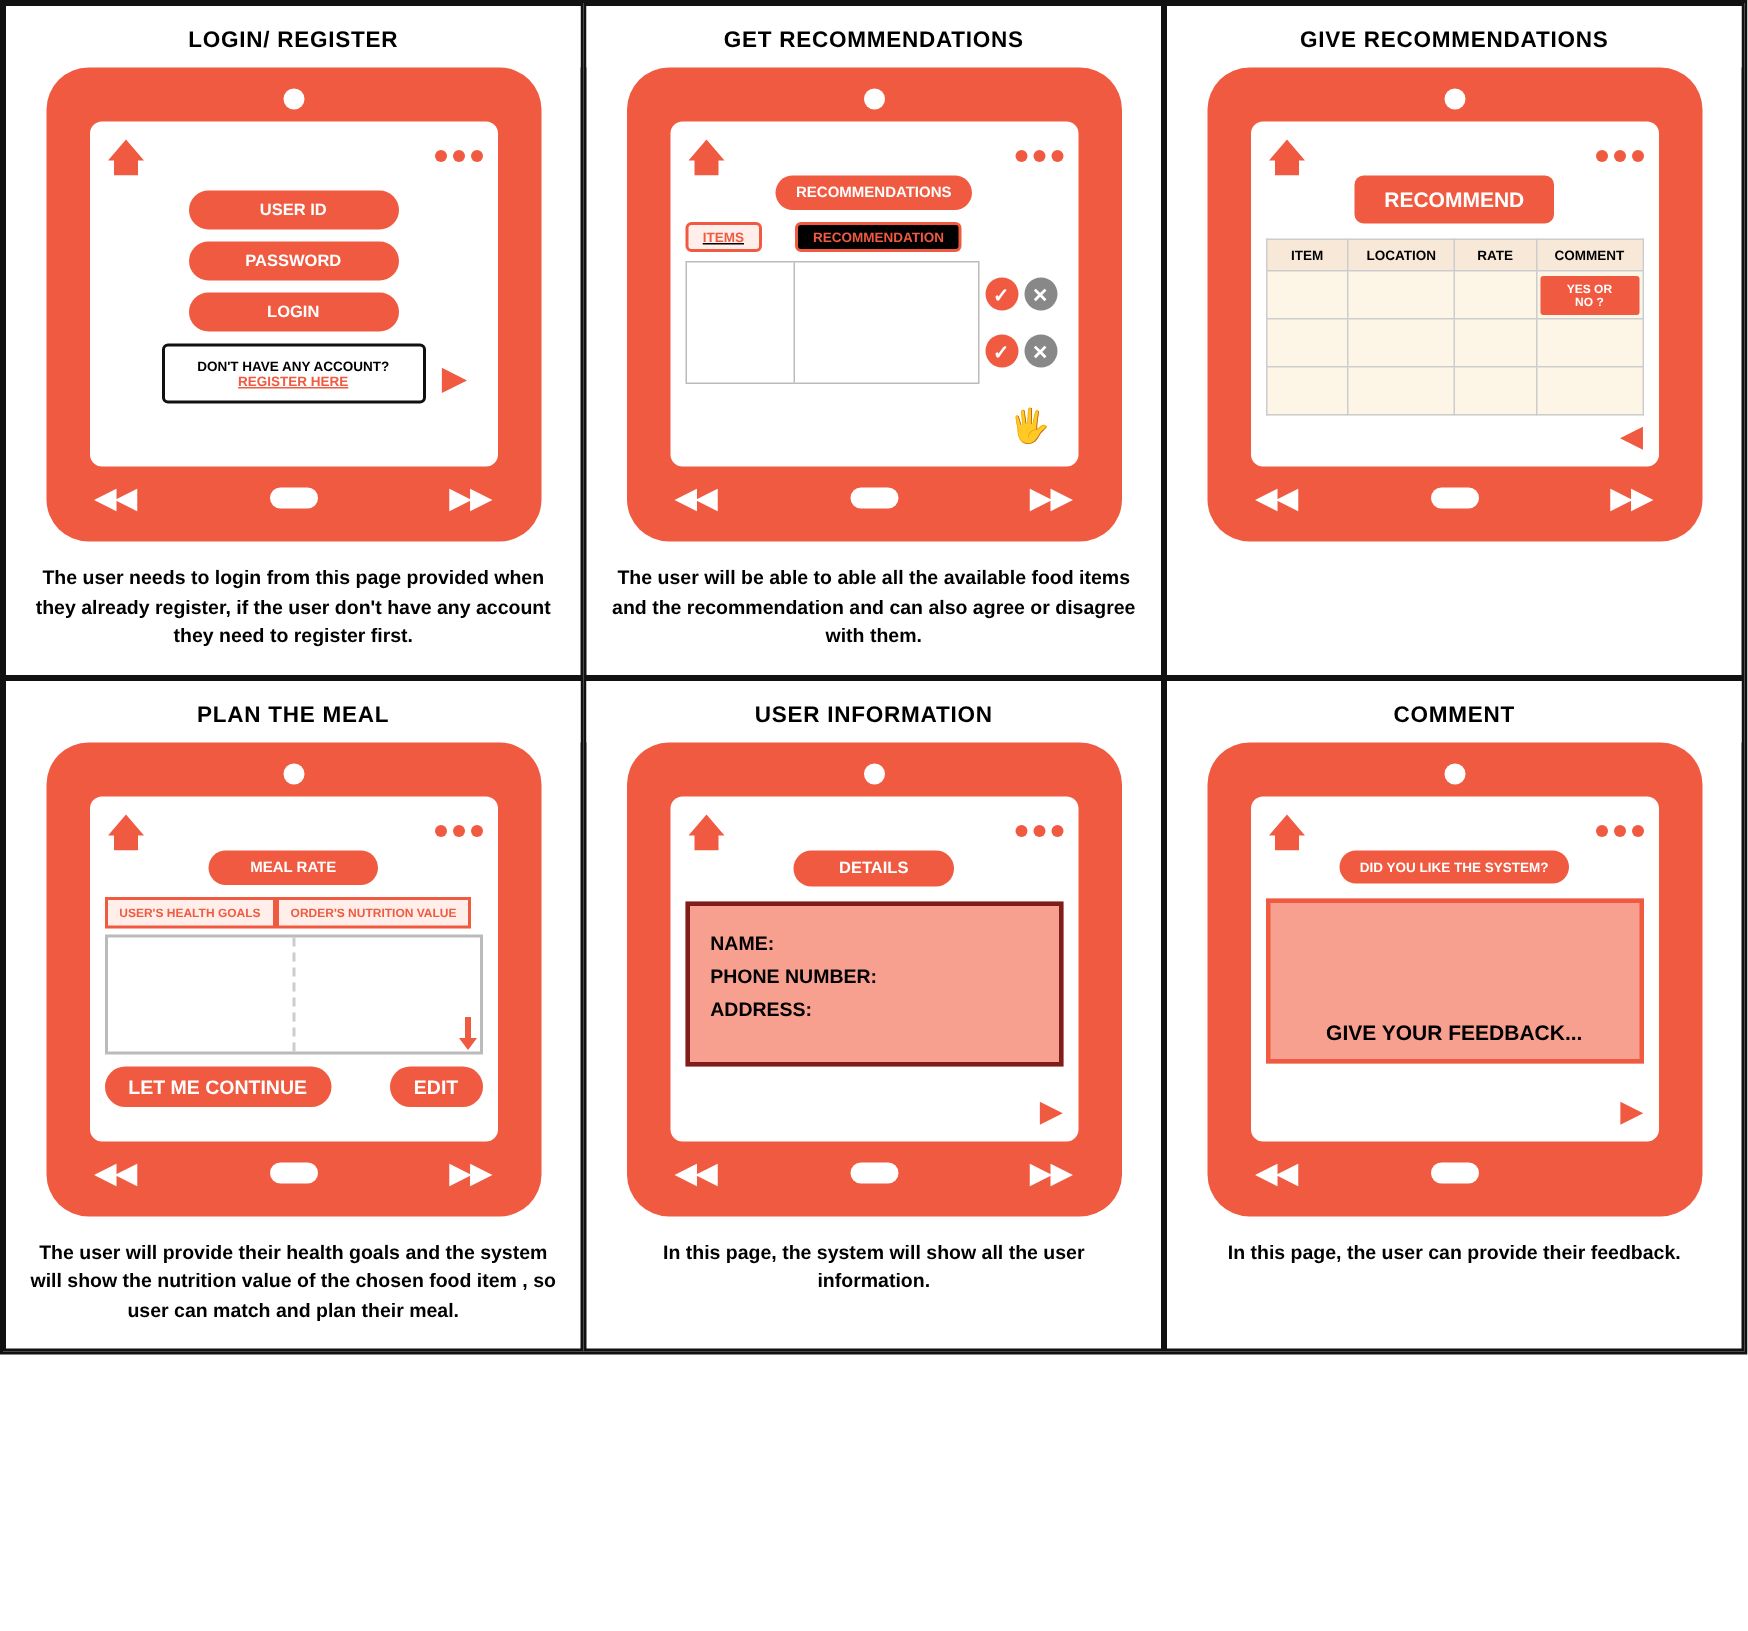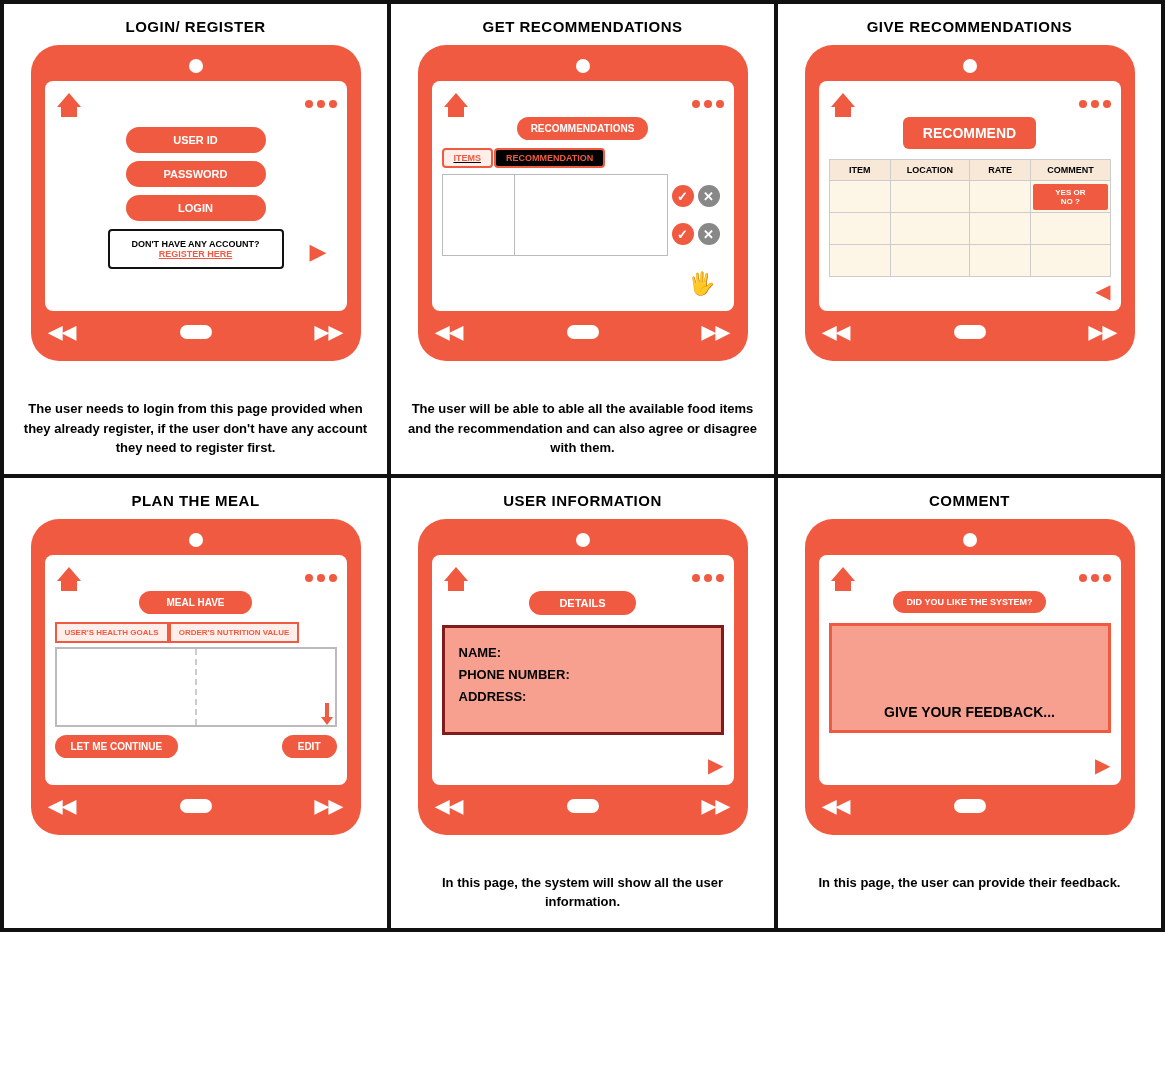--- a/index.html
+++ b/index.html
@@ -26,25 +26,25 @@
       text-align: center;
       padding: 14px 8px 10px;
       letter-spacing: 0.5px;
       background: #fff;
       width: 100%;
     }
     .tablet-wrapper {
       width: 330px;
       background: #f05a40;
       border-radius: 28px;
-      padding: 14px 14px 18px;
+      padding: 14px 29px 18px;
       display: flex;
       flex-direction: column;
       align-items: center;
-      margin-bottom: 28px;
+      margin-bottom: 4px;
       position: relative;
     }
     .tablet-top-notch {
       width: 14px;
       height: 14px;
       background: #fff;
       border-radius: 50%;
       margin-bottom: 8px;
     }
     .tablet-screen {
@@ -113,21 +113,21 @@
       border-radius: 20px;
       border: none;
       padding: 6px 14px;
       font-size: 10px;
       font-weight: 700;
       display: block;
       margin: 0 auto 8px;
     }
     .rec-tabs {
       display: flex;
-      gap: 1px;
+      gap: 22px;
       margin-bottom: 6px;
       text-decoration: underline;
     }
     .rec-tab {
       border: 2px solid #f05a40;
       border-radius: 4px;
       padding: 3px 10px;
       font-size: 9px;
       font-weight: 700;
       color: #f05a40;
@@ -253,21 +253,21 @@
       justify-content: space-between;
       margin-top: 8px;
       gap: 8px;
     }
     .meal-action-btn {
       background: #f05a40;
       color: #fff;
       border-radius: 20px;
       border: none;
       padding: 6px 16px;
-      font-size: 10px;
+      font-size: 13px;
       font-weight: 700;
       cursor: pointer;
     }
     
     .details-btn {
       background: #f05a40;
       color: #fff;
       border-radius: 20px;
       border: none;
       padding: 6px 30px;
@@ -480,21 +480,21 @@
         <div class="top-row-icons">
           <svg width="28" height="26">
               <polygon points="14,2 2,16 6,16 6,26 22,26 22,16 26,16" fill="#f05a40"></polygon>
             </svg>
           <div style="display:flex;gap:4px;">
             <div style="width:8px;height:8px;background:#f05a40;border-radius:50%;"></div>
             <div style="width:8px;height:8px;background:#f05a40;border-radius:50%;"></div>
             <div style="width:8px;height:8px;background:#f05a40;border-radius:50%;"></div>
           </div>
         </div>
-        <button class="meal-plan-btn">MEAL HAVE</button>
+        <button class="meal-plan-btn">MEAL RATE</button>
         <div class="meal-tabs">
           <div class="meal-tab">USER'S HEALTH GOALS</div>
           <div class="meal-tab">ORDER'S NUTRITION VALUE</div>
         </div>
         <div class="meal-content">
           <div class="meal-left"></div>
           <div class="meal-right"></div>
         </div>
         <div class="meal-bottom-btns">
           <button class="meal-action-btn">LET ME CONTINUE</button>
@@ -505,20 +505,21 @@
               <path d="M8 0 L8 14 L4 14 L10 22 L16 14 L12 14 L12 0 Z" fill="#f05a40"></path>
             </svg>
         </div>
       </div>
       <div class="tablet-bottom-row">
         <span class="nav-arrows">◀◀</span>
         <div class="tablet-home-btn"></div>
         <span class="nav-arrows">▶▶</span>
       </div>
     </div>
+    <div class="desc-text">The user will provide their health goals and the system will show the nutrition value of the chosen food item , so user can match and plan their meal.</div>
   </div>
 
   <div class="cell">
     <div class="cell-title">USER INFORMATION</div>
     <div class="tablet-wrapper">
       <div class="tablet-top-notch"></div>
       <div class="tablet-screen">
         <div class="top-row-icons">
           <svg width="28" height="26">
               <polygon points="14,2 2,16 6,16 6,26 22,26 22,16 26,16" fill="#f05a40"></polygon>

